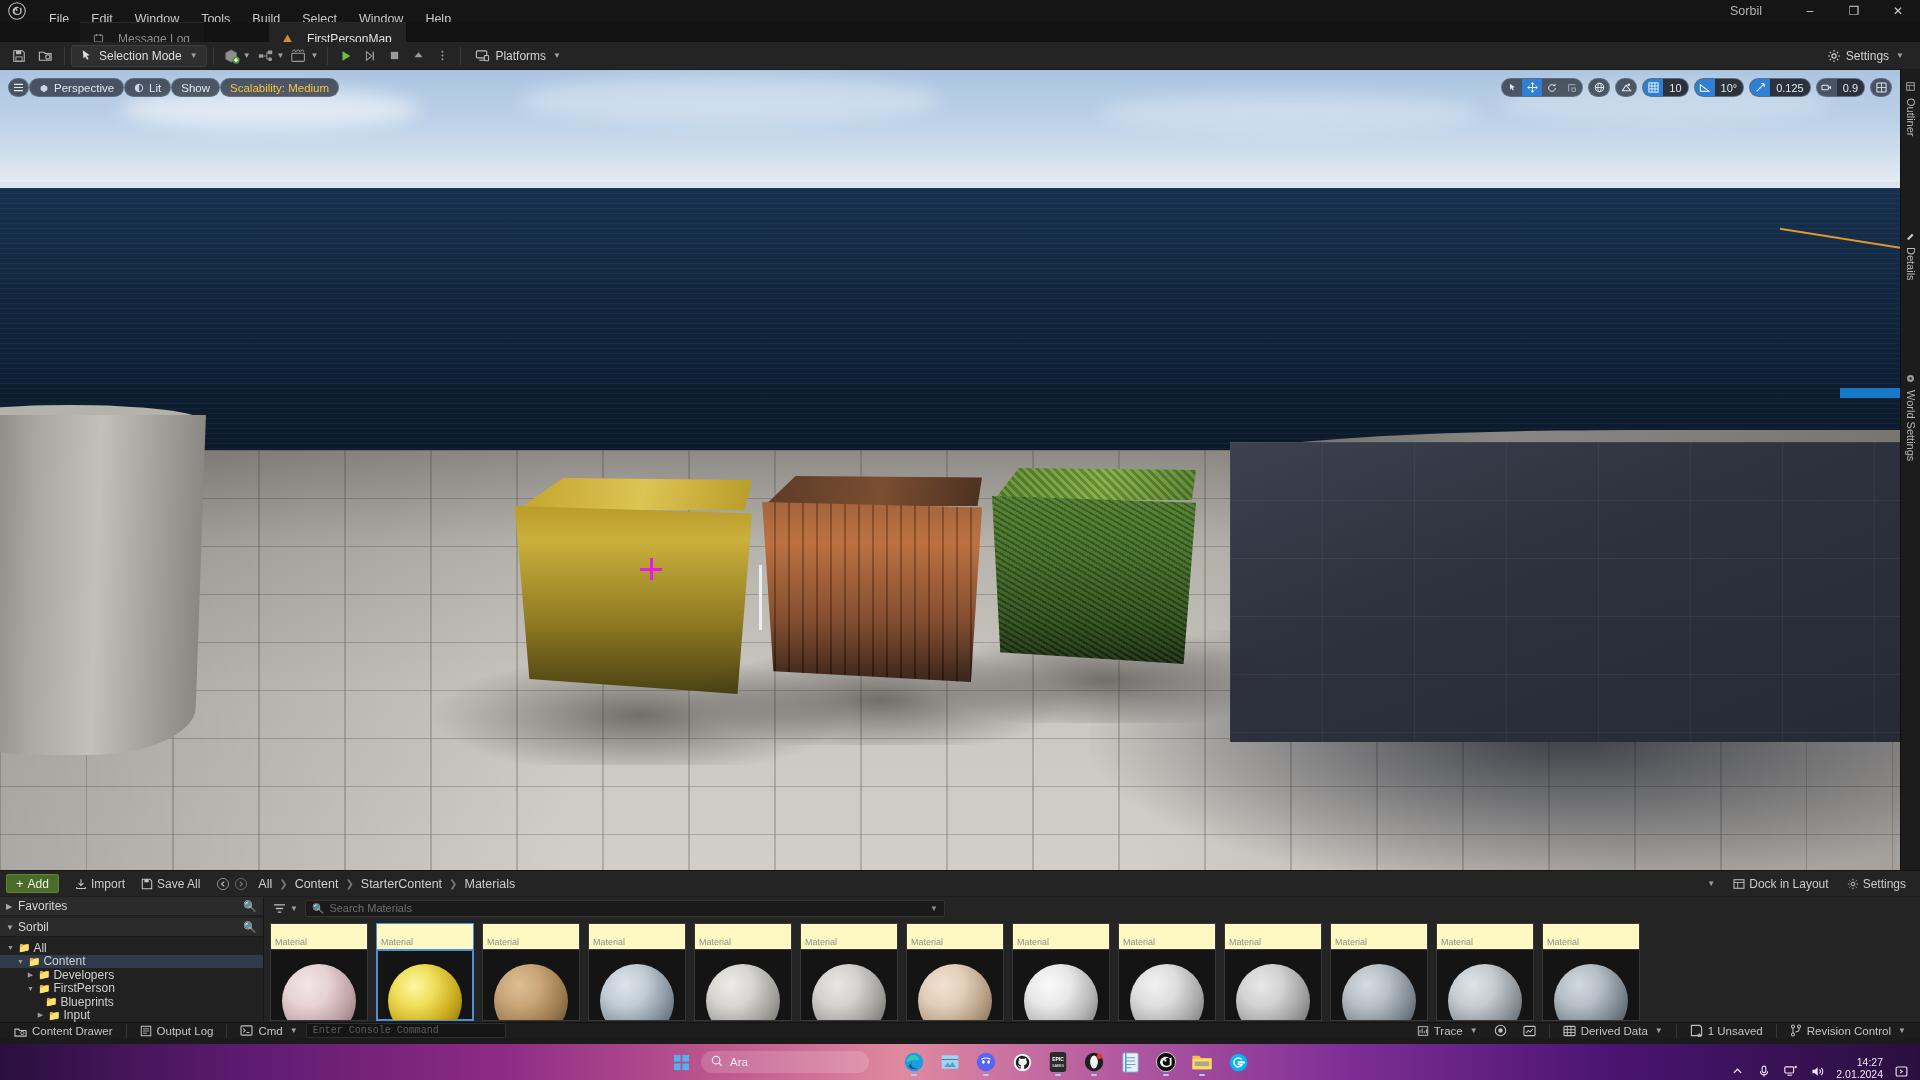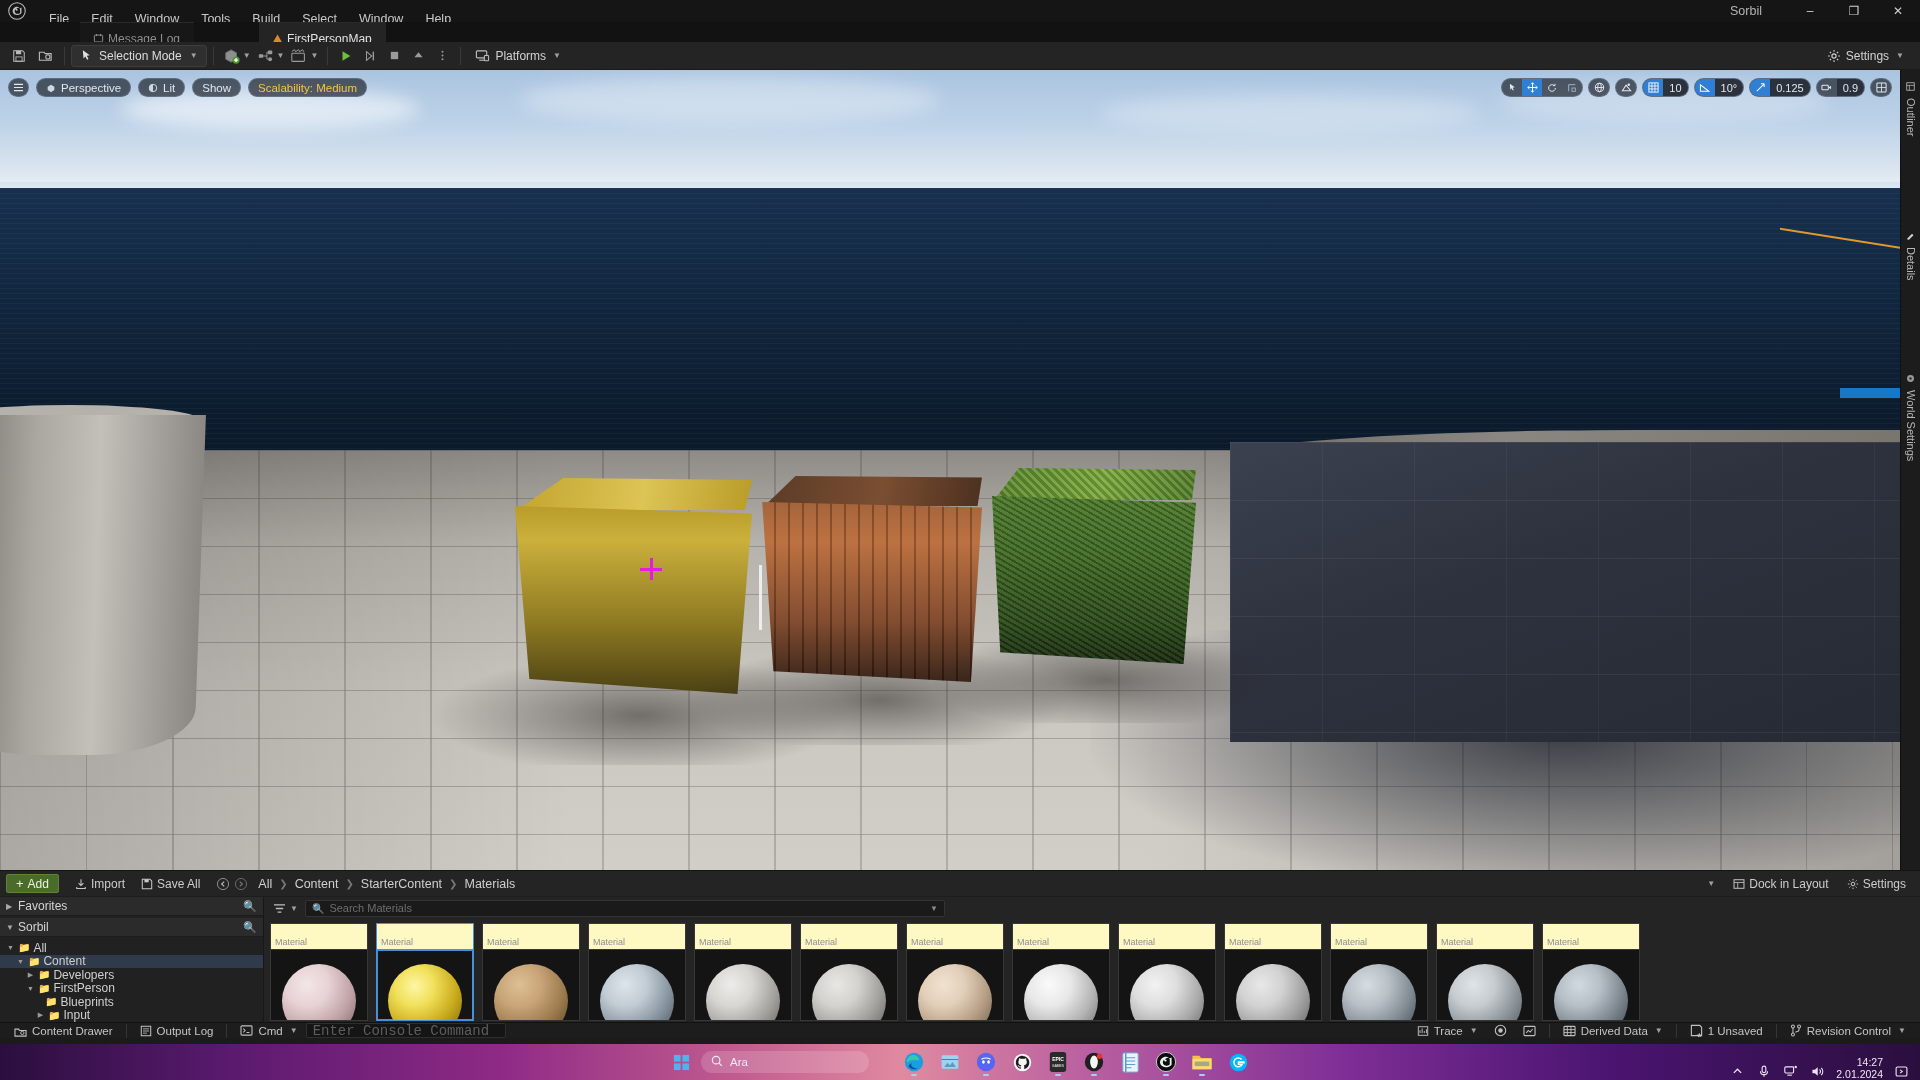--- a/index.html
+++ b/index.html
@@ -17,21 +17,21 @@
   .ue-logo { width:34px; height:22px; display:flex; align-items:center; justify-content:center; }
   .ue-logo svg { display:block; }
   .menu { display:flex; align-items:center; height:22px; margin-left:4px; }
   .menu .mi { padding:8px 11px; height:22px; line-height:22px; font-size:12.5px; color:#c9c9c9; cursor:default;text-align:right; }
   .title-right { margin-left:auto; display:flex; align-items:center; height:22px; }
   .proj-name { font-size:12.5px; color:#b4b4b4; padding-right:26px; }
   .wbtn { width:44px; height:22px; display:flex; align-items:center; justify-content:center; color:#cfcfcf; font-size:12px; }
 
   
   .tabstrip { position:absolute; left:0; top:22px; width:1920px; height:20px; background:#121212; display:flex; align-items:flex-end; }
-  .tab { height:20px; display:flex; align-items:center; gap:4px; padding:12px 14px 0 12px; font-size:12px; color:#b9b9b9; background:#1e1e1e; margin-right:1px; border-top:1px solid #2a2a2a; }
+  .tab { height:20px; display:flex; align-items:center; gap:14px; padding:12px 14px 0 12px; font-size:12px; color:#b9b9b9; background:#1e1e1e; margin-right:1px; border-top:1px solid #2a2a2a; }
   .tab.inactive { background:#171717; color:#8d8d8d; }
   .tab.active { background:#242424; color:#e2e2e2; }
   .tab .ticon { width:12px; height:12px; display:inline-flex; align-items:center; justify-content:center; }
   .spacer-tab { flex:0 0 80px; }
 
   
   .toolbar { position:absolute; left:0; top:42px; width:1920px; height:28px; background:#242424; display:flex; align-items:center; border-bottom:1px solid #1a1a1a; }
   .tb-icon { width:26px; height:26px; display:flex; align-items:center; justify-content:center; color:#b9b9b9; border-radius:2px; }
   .tb-sep { width:1px; height:18px; background:#3a3a3a; margin:0 6px; }
   .mode-btn { display:flex; align-items:center; gap:6px; height:22px; padding:0 8px; background:#2f2f2f; border:1px solid #3d3d3d; border-radius:3px; font-size:12px; color:#dcdcdc; }
@@ -104,21 +104,21 @@
   .vp-crosshair { position:absolute; left:640px; top:488px; width:22px; height:22px; }
   .vp-crosshair::before, .vp-crosshair::after { content:""; position:absolute; background:#e21ce2; }
   .vp-crosshair::before { left:10px; top:0; width:3px; height:22px; }
   .vp-crosshair::after { left:0; top:10px; width:22px; height:3px; }
   .white-post { position:absolute; left:759px; top:495px; width:3px; height:65px; background:#f2f2f2; opacity:.92; }
 
   .sel-outline { position:absolute; left:1780px; top:168px; width:130px; height:260px; border:2px solid #e09a2b; border-left:none; border-bottom:none; transform:skewY(9deg); }
   .blue-strip { position:absolute; left:1840px; top:318px; width:72px; height:10px; background:#1878c8; }
 
   
-  .vp-tl { position:absolute; left:8px; top:78px; display:flex; align-items:center; gap:7px; z-index:5; }
+  .vp-tl { position:absolute; left:8px; top:78px; display:flex; align-items:center; z-index:5; }
   .vp-pill { display:flex; align-items:center; gap:5px; height:19px; padding:0 9px; border-radius:10px;
         background:rgba(32,38,48,.72); border:1px solid rgba(140,160,185,.35); color:#e0e6ee; font-size:11.5px; }
   .vp-ham { width:21px; height:19px; border-radius:10px; display:flex; align-items:center; justify-content:center;
         background:rgba(32,38,48,.72); border:1px solid rgba(140,160,185,.35); }
   .vp-scal { color:#f5c542; }
 
   
   .vp-tr { position:absolute; right:28px; top:78px; display:flex; align-items:center; gap:5px; z-index:5; }
   .vp-grp { display:flex; align-items:center; background:rgba(32,38,48,.72); border:1px solid rgba(140,160,185,.35); border-radius:10px; overflow:hidden; height:19px; }
   .vp-btn { width:20px; height:19px; display:flex; align-items:center; justify-content:center; color:#dfe5ec; }
@@ -167,21 +167,21 @@
   .tile-thumb { height:72px; background:#141414; border:1px solid #373737; display:flex; align-items:flex-end; justify-content:center; overflow:hidden; position:relative; }
   .tile.selected .tile-thumb { border-color:#4a90d9; box-shadow:0 0 0 1px #4a90d9 inset; }
   .tile.selected .tile-name { border-color:#4a90d9; }
   .sphere { width:74px; height:74px; border-radius:50%; margin-bottom:-18px; }
 
   
   .status { position:absolute; left:0; top:1022px; width:1920px; height:16px; background:#1d1d1d; display:flex; align-items:center; padding:0 6px; border-top:1px solid #121212; }
   .st-btn { display:flex; align-items:center; gap:5px; height:18px; padding:0 8px; font-size:11.5px; color:#c4c4c4; border-radius:2px; }
   .st-sep { width:1px; height:14px; background:#353535; margin:0 5px; }
   .cmdbox { flex:0 0 200px; height:15px; background:#151515; border:1px solid #2e2e2e; border-radius:2px; display:flex; align-items:center; padding:0 6px; }
-  .cmdbox input { width:100%; background:transparent; border:none; outline:none; color:#bbb; font-size:14px; font-family:"Liberation Mono",monospace; }
+  .cmdbox input { width:100%; background:transparent; border:none; outline:none; color:#bbb; font-size:10px; font-family:"Liberation Mono",monospace; }
   .cmdbox input::placeholder { color:#5d5d5d; }
   .st-right { margin-left:auto; display:flex; align-items:center; }
 
   
   .taskbar { position:absolute; left:0; top:1044px; width:1920px; height:36px;
         background:linear-gradient(to right,#2a0f3e 0%, #5a1a6e 12%, #8e2a86 26%, #c05a8e 38%, #e08aa0 47%, #b85ea0 57%, #7e2e96 70%, #4a1470 84%, #2a0f3e 100%); }
   .tb-inner { position:absolute; left:0; top:0; width:100%; height:36px; display:flex; align-items:center; justify-content:center; gap:6px; }
   .tb-start { width:28px; height:28px; display:flex; align-items:center; justify-content:center; border-radius:4px; }
   .tb-search { width:168px; height:22px; background:rgba(255,255,255,.16); border-radius:11px; display:flex; align-items:center; gap:7px; padding:0 10px; color:#f0e9f5; font-size:11.5px; }
   .tb-app { width:30px; height:30px; border-radius:5px; display:flex; align-items:center; justify-content:center; position:relative; }

